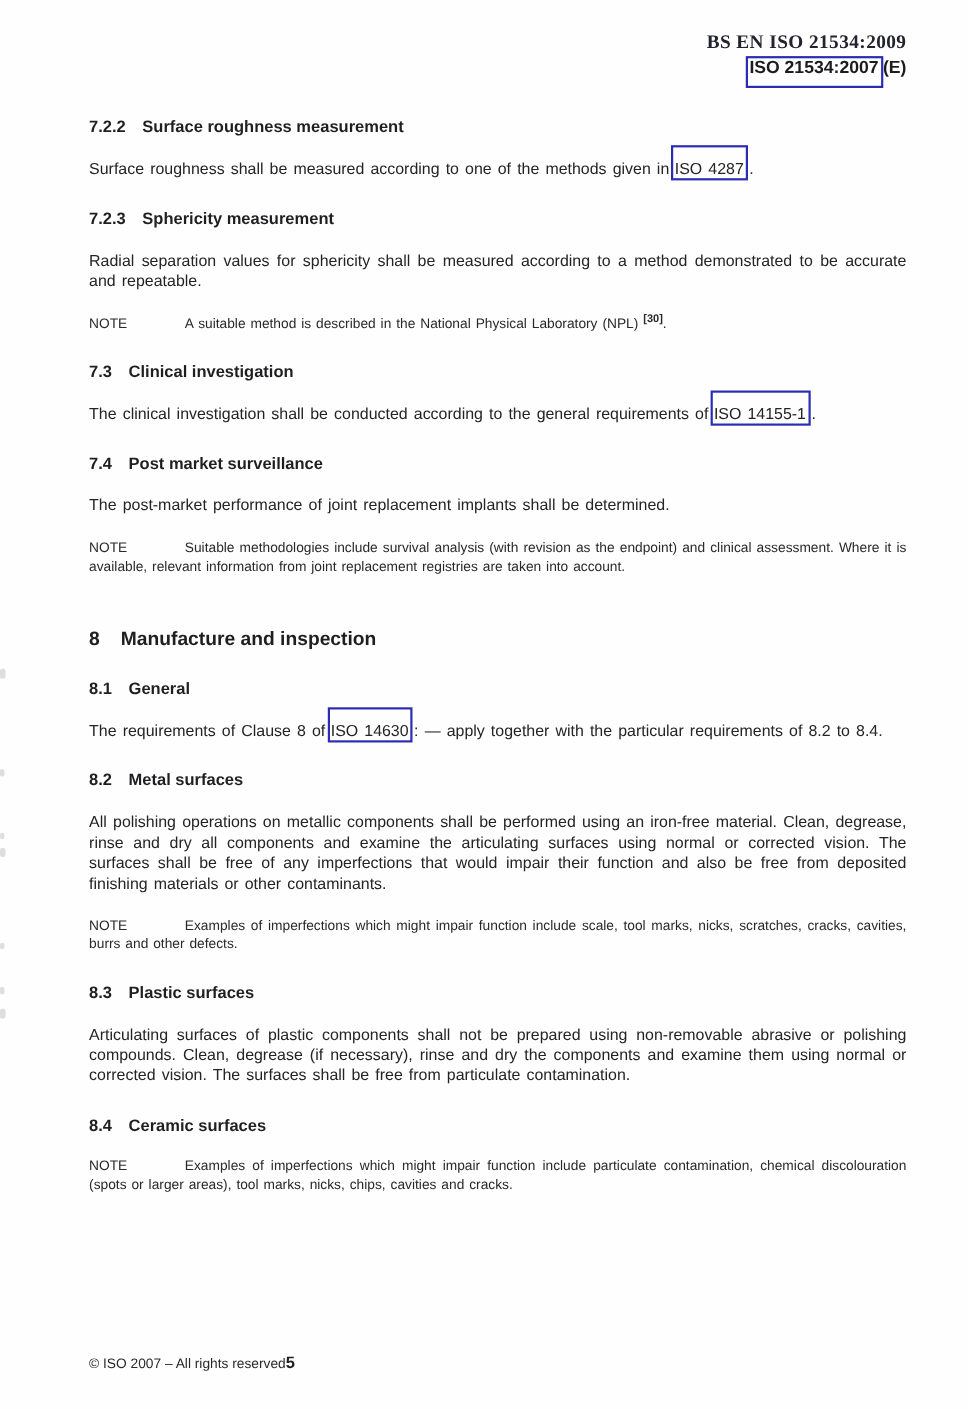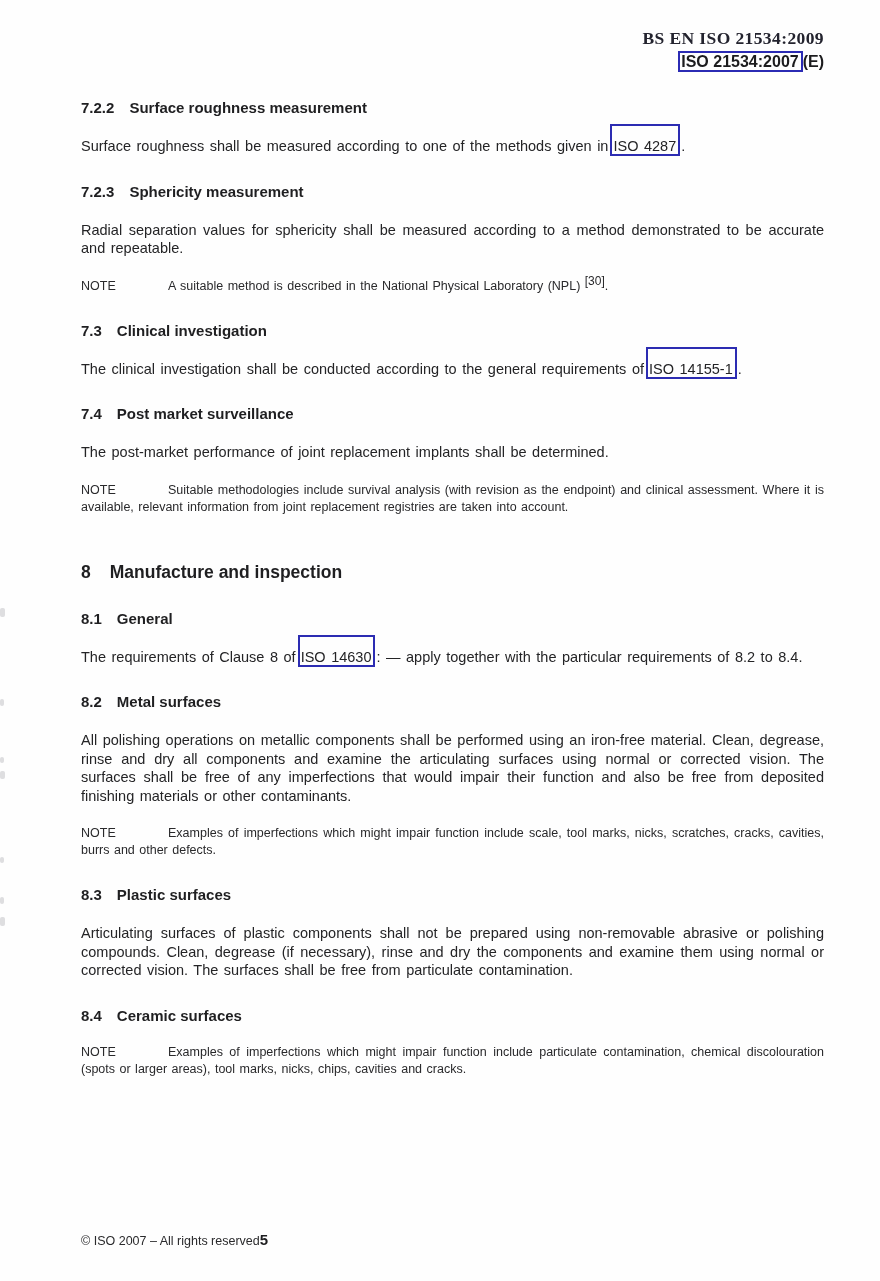--- a/index.html
+++ b/index.html
@@ -16,21 +16,21 @@
   .header { text-align:right; padding:28px 56px 0 0; }
   .hline1 {
     font-family:"Liberation Serif", serif;
     font-size:17.5px; font-weight:bold; color:#23232e;
     letter-spacing:0.4px;
   }
   .hline2 { font-size:16px; font-weight:bold; color:#1c1c1e; margin-top:2px; }
   .hbox {
     display:inline-block;
     border:2px solid #2b2bb4;
-    padding:0 2px 0 1px;
+    padding:0 2px 8px 1px;
     line-height:17px;
   }
   
   .content { padding:0 56px 0 81px; }
   .h2 { font-size:17.5px; font-weight:bold; margin-top:46px; color:#1f1f21; }
   .h2 .t { margin-left:19px; }
   .h3 { font-size:15px; font-weight:bold; margin-top:27px; color:#1f1f21; }
   .h3 .t { margin-left:15px; }
   .para {
     font-size:14.5px; line-height:18.5px;
@@ -42,21 +42,21 @@
     margin-top:20px; text-align:justify;
     word-spacing:1px; color:#29292b;
   }
   .note-label { display:inline-block; width:87px; }
   .linkbox {
     border:2px solid #2c2cb2;
     padding:12px 2px 0 1px;
     margin:0 1px 0 2px;
     white-space:nowrap;
   }
-  sup { font-size:12px; vertical-align:super; line-height:0; }
+  sup { font-size:10px; vertical-align:super; line-height:0;font-weight:bold; }
   
   .footer {
     margin-top:auto;
     display:flex; align-items:baseline;
     padding:0 56px 33px 81px;
   }
   .copyright { font-size:12.5px; color:#2a2a2c; }
   .pagenum { font-size:15px; font-weight:bold; color:#1d1d1f; }
   
   .artifact { position:absolute; left:0; background:#c3c3c6; opacity:0.55; border-radius:2px; }

